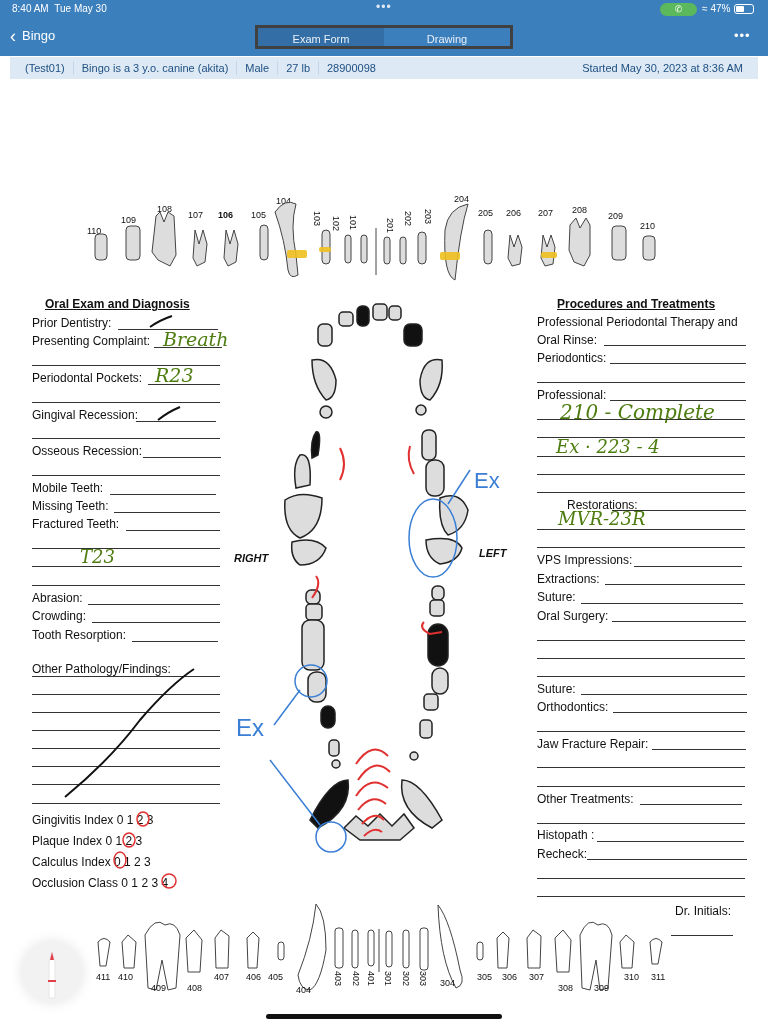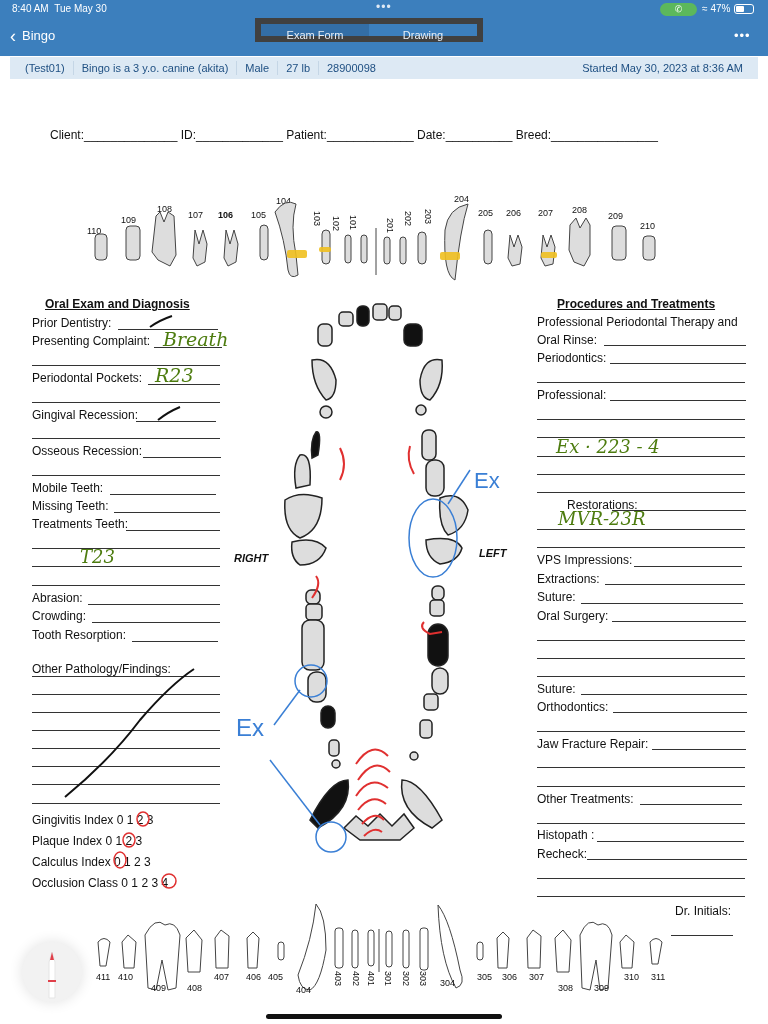--- a/index.html
+++ b/index.html
@@ -7,21 +7,21 @@
 .topbar{position:absolute;left:0;top:0;width:768px;height:56px;background:#3c7fbd}
 .status{position:absolute;top:3px;font-size:10px;color:#fff}
 .st-time{left:12px}
 .st-dots{left:376px;top:0;font-size:12px;letter-spacing:1px;color:#dfe9f5}
 .st-call{position:absolute;left:660px;top:3px;width:37px;height:13px;border-radius:7px;background:#5cb85c;color:#fff;font-size:9px;text-align:center;line-height:13px}
 .st-right{position:absolute;left:702px;top:3px;font-size:10px;color:#fff;display:flex;align-items:center;gap:3px}
 .battery{width:20px;height:10px;border:1px solid #fff;border-radius:3px;position:relative}
 .battery i{position:absolute;left:1px;top:1px;width:8px;height:6px;background:#fff;border-radius:1px}
 .back{position:absolute;left:10px;top:28px;color:#fff;font-size:13px;display:flex;align-items:center;gap:6px;cursor:pointer}
 .back .chev{font-size:18px;line-height:14px}
-.seg{position:absolute;left:255px;top:18px;width:228px;height:24px;display:flex;border:6px solid #404040}
+.seg{position:absolute;left:255px;top:25px;width:258px;height:24px;display:flex;border:3px solid #404040}
 .seg div{flex:1;text-align:center;font-size:11px;line-height:22px;color:#e8f0f8;cursor:pointer}
 .seg .active{background:#336ea6}
 .seg .inactive{background:#3c7fbd}
 .more{position:absolute;left:734px;top:28px;color:#fff;font-size:13px;letter-spacing:1px;cursor:pointer}
 .infobar{position:absolute;left:10px;top:57px;width:748px;height:22px;background:#dde9f4;display:flex;align-items:center;font-size:11px;color:#1e4f82;padding-left:15px}
 .infobar .seg-item{padding:0 8px;border-right:1px solid #c5d6e6;line-height:14px}
 .infobar .seg-item:first-child{padding-left:0}
 .infobar .seg-item.last{border-right:none}
 .infobar .started{position:absolute;right:15px}
 .form{position:absolute;left:0;top:80px;width:768px;height:944px}
@@ -68,21 +68,20 @@
 <div class="infobar">
   <span class="seg-item">(Test01)</span>
   <span class="seg-item">Bingo is a 3 y.o. canine (akita)</span>
   <span class="seg-item">Male</span>
   <span class="seg-item">27 lb</span>
   <span class="seg-item last">28900098</span>
   <span class="started">Started May 30, 2023 at 8:36 AM</span>
 </div>
 
 <div class="form">
-  <div class="hdr1">Client:______________ ID:_____________ Patient:_____________ Date:__________ Breed:________________</div>
 
   <span class="tnum" style="left:87px;top:146px">110</span>
   <span class="tnum" style="left:121px;top:135px">109</span>
   <span class="tnum" style="left:157px;top:124px">108</span>
   <span class="tnum" style="left:188px;top:130px">107</span>
   <span class="tnum b" style="left:218px;top:130px">106</span>
   <span class="tnum" style="left:251px;top:130px">105</span>
   <span class="tnum" style="left:276px;top:116px">104</span>
   <span class="tnum rot" style="left:322px;top:131px">103</span>
   <span class="tnum rot" style="left:341px;top:136px">102</span>
@@ -144,21 +143,21 @@
   <div class="fl" style="left:32px;top:328px">Gingival Recession:</div>
   <div class="line" style="left:136px;top:341px;width:80px"></div>
   <div class="line" style="left:32px;top:358px;width:188px"></div>
   <div class="fl" style="left:32px;top:364px">Osseous Recession:</div>
   <div class="line" style="left:143px;top:377px;width:78px"></div>
   <div class="line" style="left:32px;top:395px;width:188px"></div>
   <div class="fl" style="left:32px;top:401px">Mobile Teeth:</div>
   <div class="line" style="left:110px;top:414px;width:106px"></div>
   <div class="fl" style="left:32px;top:419px">Missing Teeth:</div>
   <div class="line" style="left:114px;top:432px;width:106px"></div>
-  <div class="fl" style="left:32px;top:437px">Treatments Teeth:</div>
+  <div class="fl" style="left:32px;top:437px">Fractured Teeth:</div>
   <div class="line" style="left:126px;top:450px;width:94px"></div>
   <div class="line" style="left:32px;top:468px;width:188px"></div>
   <div class="hand" style="left:80px;top:466px;font-size:18px">T23</div>
   <div class="line" style="left:32px;top:486px;width:188px"></div>
   <div class="line" style="left:32px;top:505px;width:188px"></div>
   <div class="fl" style="left:32px;top:511px">Abrasion:</div>
   <div class="line" style="left:88px;top:524px;width:132px"></div>
   <div class="fl" style="left:32px;top:529px">Crowding:</div>
   <div class="line" style="left:92px;top:542px;width:128px"></div>
   <div class="fl" style="left:32px;top:548px">Tooth Resorption:</div>
@@ -259,20 +258,21 @@
 
   <div class="section-title" style="left:557px;top:217px">Procedures and Treatments</div>
   <div class="fl" style="left:537px;top:235px">Professional Periodontal Therapy and</div>
   <div class="fl" style="left:537px;top:253px">Oral  Rinse:</div>
   <div class="line" style="left:604px;top:265px;width:142px"></div>
   <div class="fl" style="left:537px;top:271px">Periodontics:</div>
   <div class="line" style="left:610px;top:283px;width:136px"></div>
   <div class="line" style="left:537px;top:302px;width:208px"></div>
   <div class="fl" style="left:537px;top:308px">Professional:</div>
   <div class="line" style="left:610px;top:320px;width:136px"></div>
+  <div class="hand" style="left:560px;top:320px;font-size:20px">210 - Complete</div>
   <div class="line" style="left:537px;top:339px;width:208px"></div>
   <div class="hand" style="left:556px;top:356px;font-size:18px">Ex · 223 - 4</div>
   <div class="line" style="left:537px;top:357px;width:208px"></div>
   <div class="line" style="left:537px;top:376px;width:208px"></div>
   <div class="line" style="left:537px;top:394px;width:208px"></div>
   <div class="line" style="left:537px;top:412px;width:208px"></div>
   <div class="fl" style="left:567px;top:418px">Restorations:</div>
   <div class="line" style="left:612px;top:430px;width:134px"></div>
   <div class="hand" style="left:558px;top:428px;font-size:18px">MVR-23R</div>
   <div class="line" style="left:537px;top:449px;width:208px"></div>

